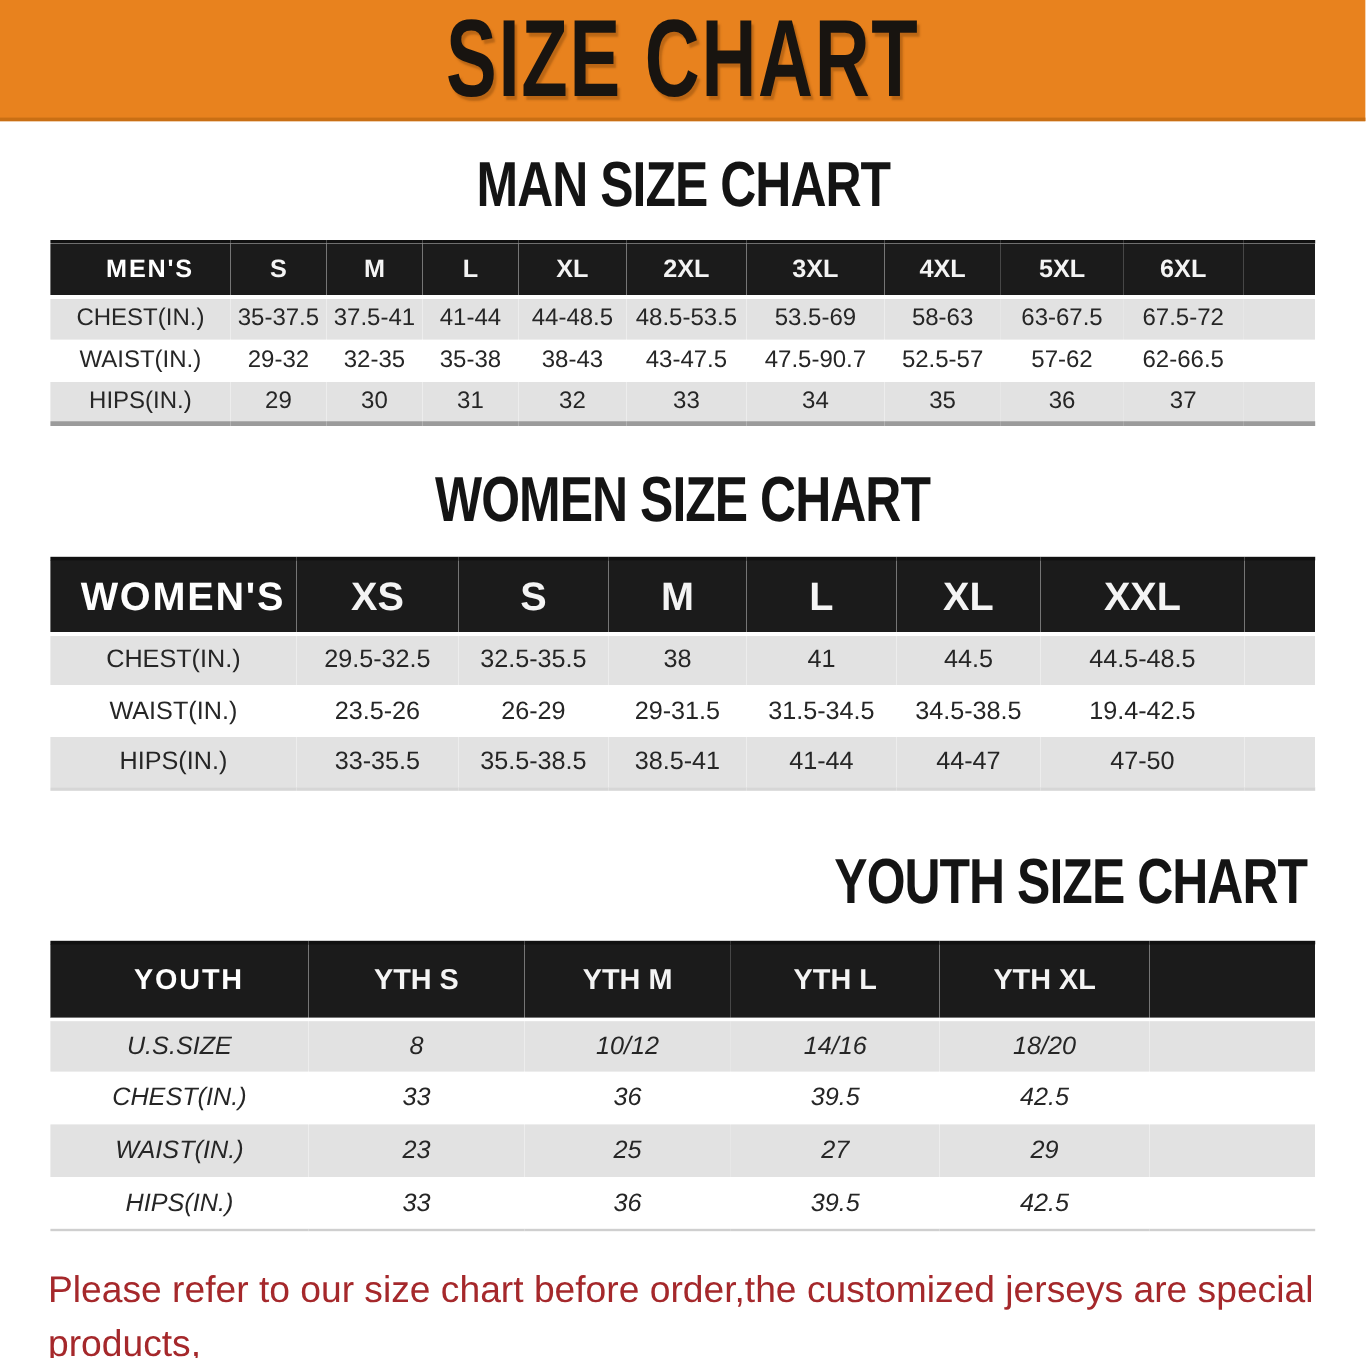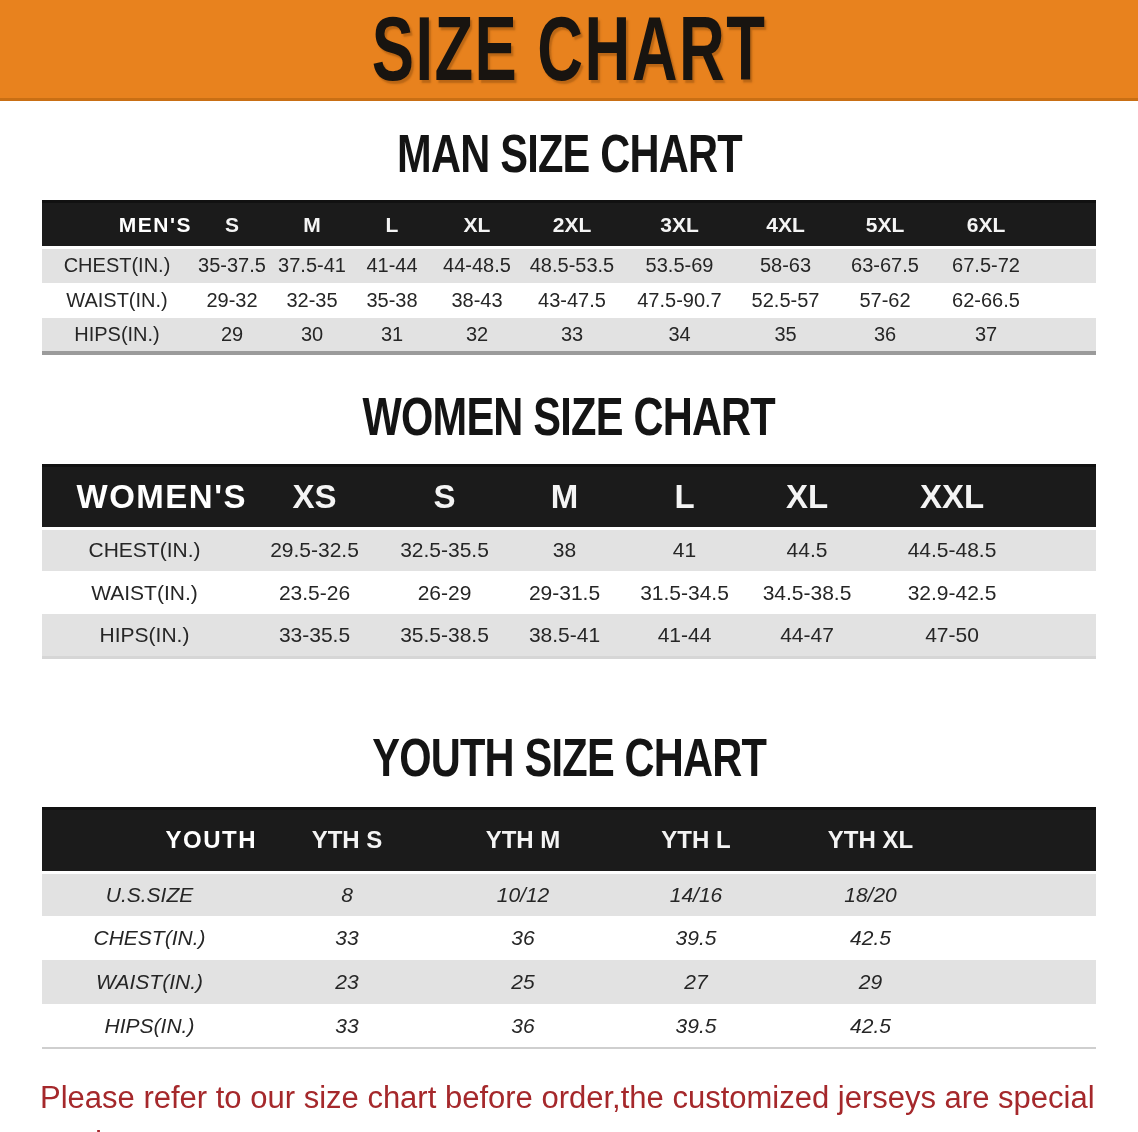--- a/index.html
+++ b/index.html
@@ -35,42 +35,42 @@
   }
   .section-heading .ht{
     display:inline-block;
     font-size:52px;font-weight:700;color:#141414;
     transform:scale(0.8,1.02);
     letter-spacing:-1px;
     white-space:nowrap;
   }
   .hd-man{margin-top:27px;}
   .hd-women{margin-top:36px;}
-  .hd-youth{margin-top:73px;}
+  .hd-youth{margin-top:50px;text-align:right;}
   
   table{
     border-collapse:collapse;
     table-layout:fixed;
     margin-left:42px;
     width:1054px;
   }
   th,td{
     padding:0;margin:0;
     text-align:center;
     overflow:hidden;
     white-space:nowrap;
   }
   thead th{
     background:#1B1B1B;
     color:#F4F4F4;
     border-top:3px solid #111;
     border-bottom:3px solid #fff;
   }
   .corner{
-    text-align:right;
+    text-align:center;
     padding-left:16px;
     font-weight:700;
     font-size:29px;
     letter-spacing:1.5px;
     color:#ffffff;
   }
   tbody tr:nth-child(odd) td{background:#E2E2E2;}
   tbody tr:nth-child(even) td{background:#ffffff;}
   tbody td{color:#262626;}
   
@@ -223,21 +223,21 @@
       <td>44.5-48.5</td>
       <td></td>
     </tr>
     <tr>
       <td>WAIST(IN.)</td>
       <td>23.5-26</td>
       <td>26-29</td>
       <td>29-31.5</td>
       <td>31.5-34.5</td>
       <td>34.5-38.5</td>
-      <td>32.9-42.5</td>
+      <td>19.4-42.5</td>
       <td></td>
     </tr>
     <tr>
       <td>HIPS(IN.)</td>
       <td>33-35.5</td>
       <td>35.5-38.5</td>
       <td>38.5-41</td>
       <td>41-44</td>
       <td>44-47</td>
       <td>47-50</td>

